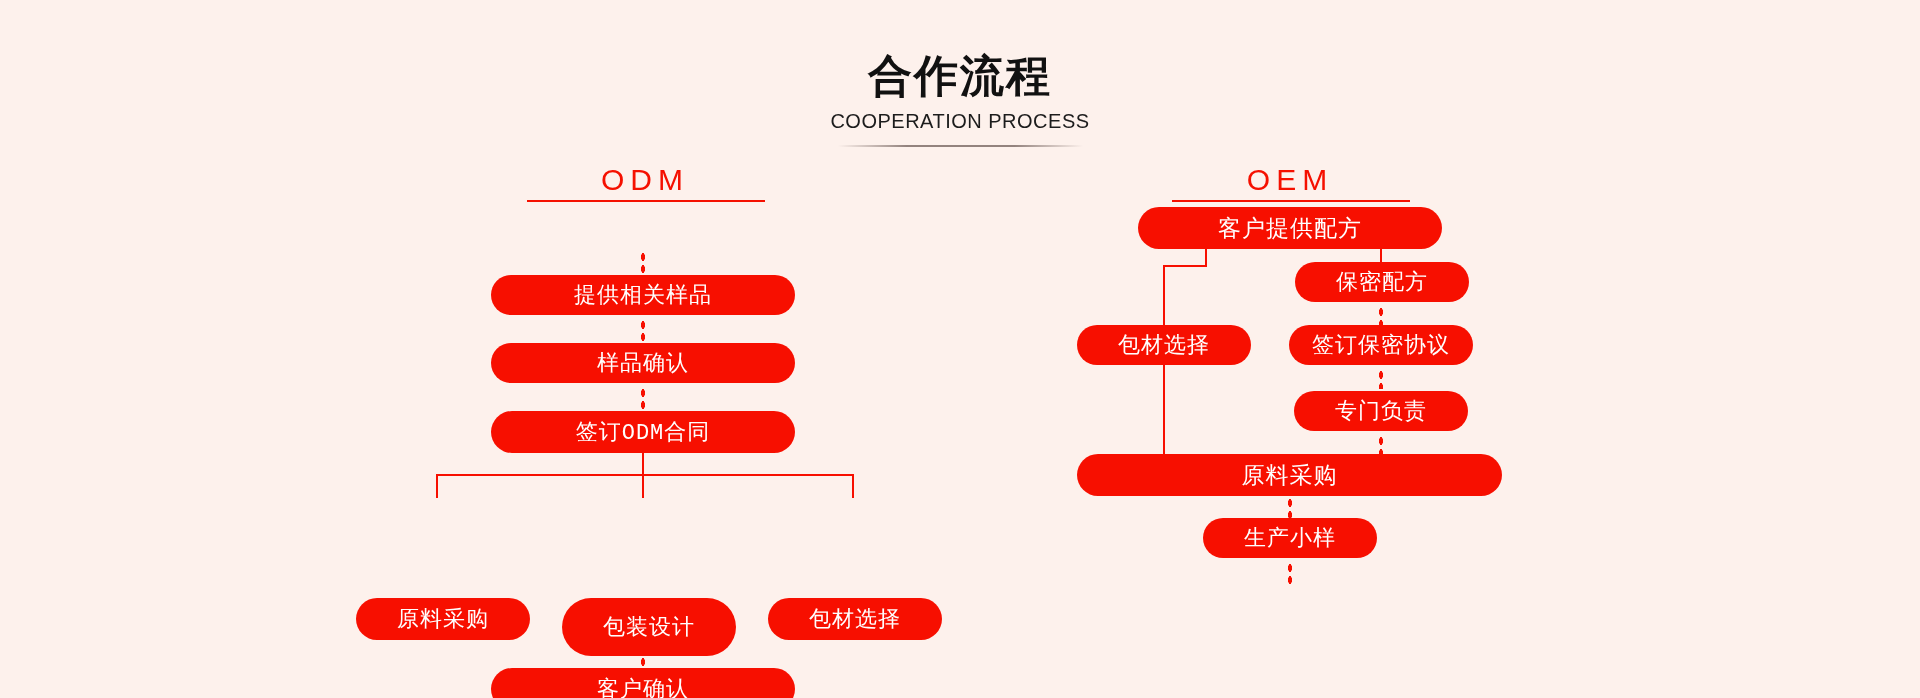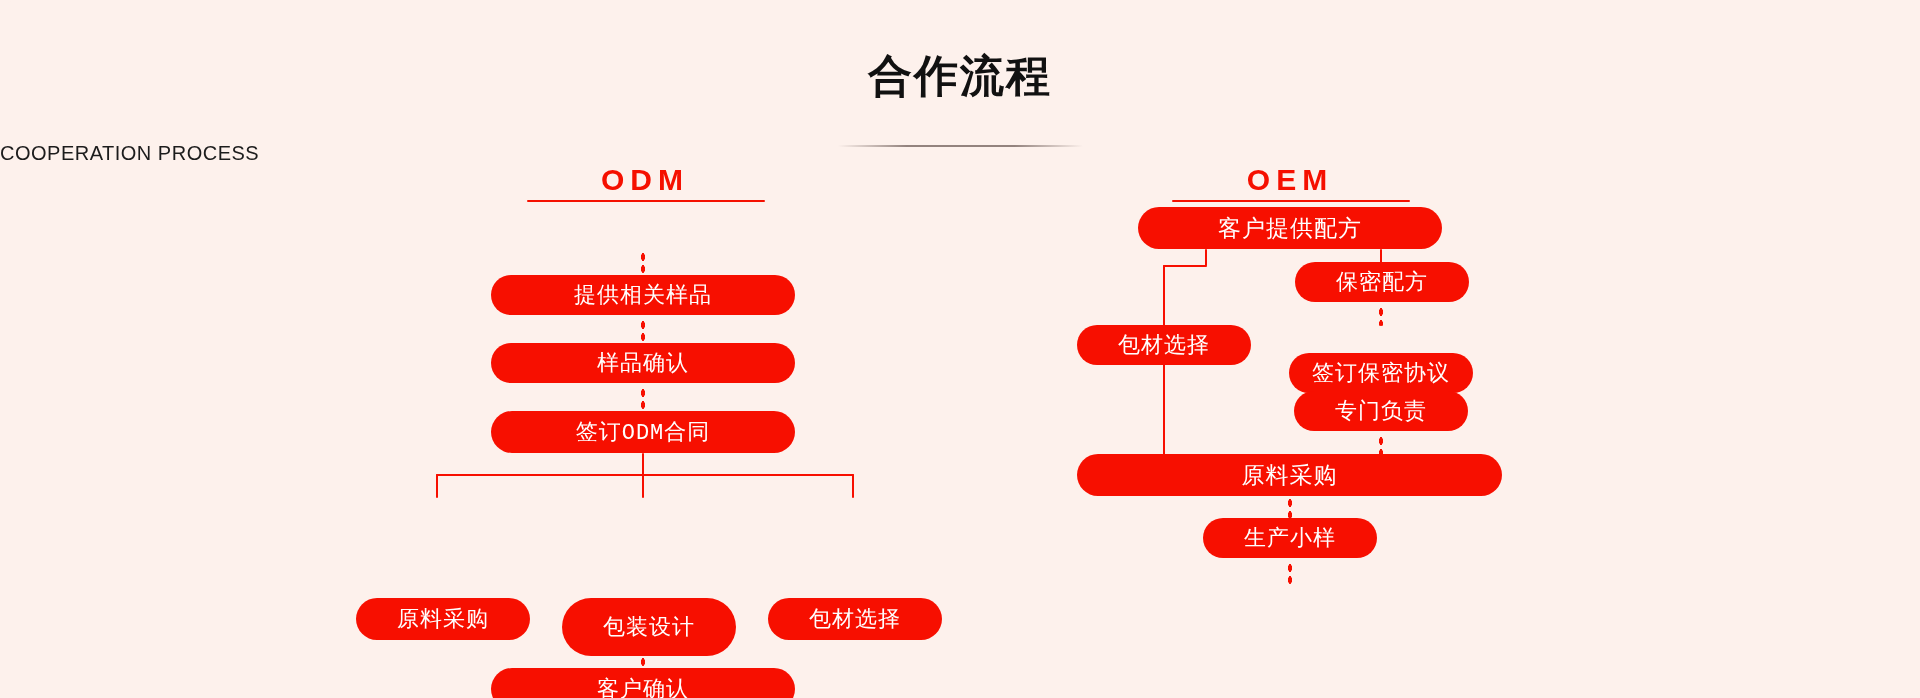--- a/index.html
+++ b/index.html
@@ -1,45 +1,44 @@
 <!DOCTYPE html>
 <html><head>
 <meta charset="utf-8">
 <style>
-  * { margin:0; padding:0; box-sizing:border-box;border-radius:18px; }
+  * { margin:0; padding:0; box-sizing:border-box; }
   html, body {
     width:1920px; height:698px;
     background:#FDF1EC;
     font-family:"Liberation Sans","DejaVu Sans",sans-serif;
     overflow:hidden;
   }
   #stage { position:relative; width:1920px; height:698px; overflow:hidden; }
 
   
   .page-title{
     position:absolute; left:0; top:52px; width:1920px;
     text-align:center; font-size:44px; font-weight:bold;
     color:#111; letter-spacing:2px; line-height:1.1;
   }
   .page-subtitle{
     position:absolute; left:0; top:110px; width:1920px;
-    text-align:left; font-size:20px; color:#1c1c1c;
+    text-align:center; font-size:20px; color:#1c1c1c;
     letter-spacing:.5px;
-    margin-top:32px;
   }
   .title-divider{
     position:absolute; left:838px; top:145px; width:245px; height:2px;
     background:linear-gradient(to right, rgba(60,40,35,0) 0%, rgba(60,40,35,.55) 28%,
                rgba(60,40,35,.55) 72%, rgba(60,40,35,0) 100%);
   }
 
   
   .col-head{
     position:absolute; text-align:center; color:#F51000;
-    font-size:30px; letter-spacing:6px; font-weight:700;
+    font-size:30px; letter-spacing:6px; font-weight:400;
   }
   .col-rule{ position:absolute; height:2px; background:#F51000; }
 
   
   .pill{
     position:absolute; background:#F70F00; color:#fff;
     border-radius:999px; display:flex; align-items:center;
     justify-content:center; font-size:22px; letter-spacing:1px;
     white-space:nowrap; font-weight:400;
   }
@@ -96,21 +95,21 @@
   <div class="pill big" style="left:1138px; top:207px; width:304px; height:42px;">客户提供配方</div>
 
   <div class="line-v" style="left:1205px; top:249px; height:17px;"></div>
   <div class="line-h" style="left:1163px; top:265px; width:44px;"></div>
   <div class="line-v" style="left:1163px; top:265px; height:215px;"></div>
 
   <div class="line-v" style="left:1380px; top:249px; height:23px;"></div>
 
   <div class="pill" style="left:1295px; top:262px; width:174px; height:40px;">保密配方</div>
   <div class="dots" style="left:1378px; top:306px; height:20px;"></div>
-  <div class="pill" style="left:1289px; top:325px; width:184px; height:40px;margin-top:28px;">签订保密协议</div>
+  <div class="pill" style="left:1289px; top:325px; width:184px; height:40px;">签订保密协议</div>
   <div class="dots" style="left:1378px; top:369px; height:20px;"></div>
   <div class="pill" style="left:1294px; top:391px; width:174px; height:40px;">专门负责</div>
   <div class="dots" style="left:1378px; top:435px; height:20px;"></div>
 
   <div class="pill" style="left:1077px; top:325px; width:174px; height:40px;">包材选择</div>
 
   <div class="pill big" style="left:1077px; top:454px; width:425px; height:42px;">原料采购</div>
   <div class="dots" style="left:1287px; top:497px; height:22px;"></div>
   <div class="pill" style="left:1203px; top:518px; width:174px; height:40px;">生产小样</div>
   <div class="dots" style="left:1287px; top:562px; height:22px;"></div>

